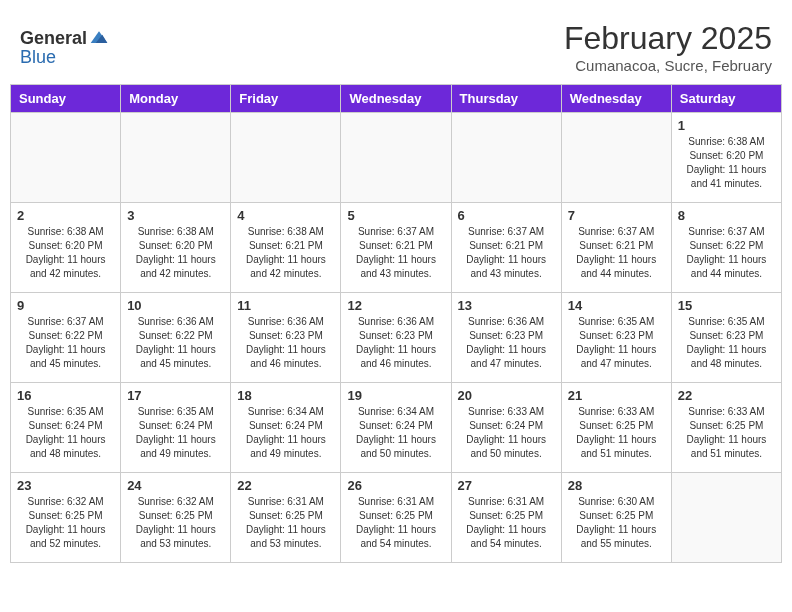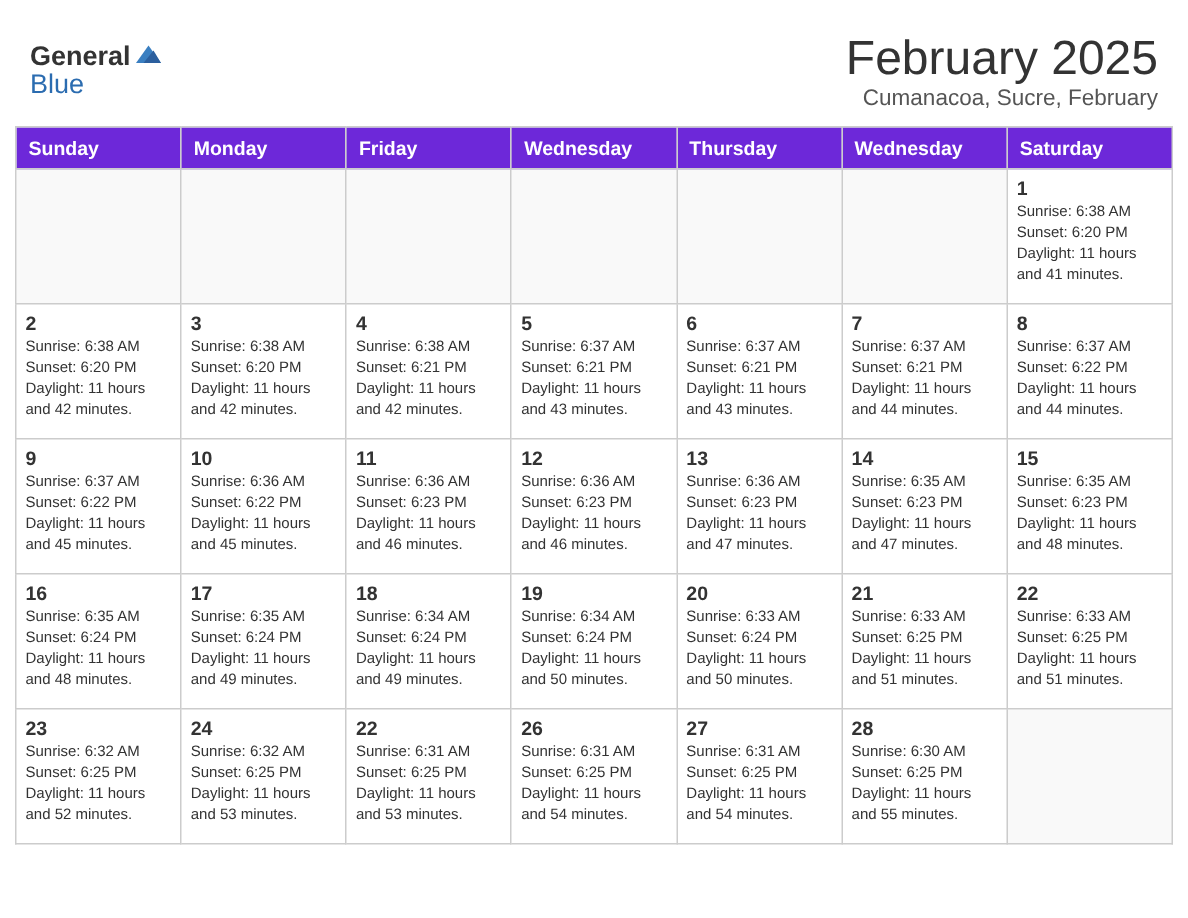--- a/index.html
+++ b/index.html
@@ -79,20 +79,21 @@
     .day-number {
       font-size: 13px;
       font-weight: bold;
       margin-bottom: 2px;
       display: block;
     }
     .day-info {
       font-size: 10px;
       line-height: 1.4;
       color: #333;
+      text-align: center;
     }
   </style>
 </head>
 <body>
 
 <div class="header">
   <div class="logo">
     <div>
       <div style="display:flex; align-items:center;">
         <span class="logo-text-general">General</span>

